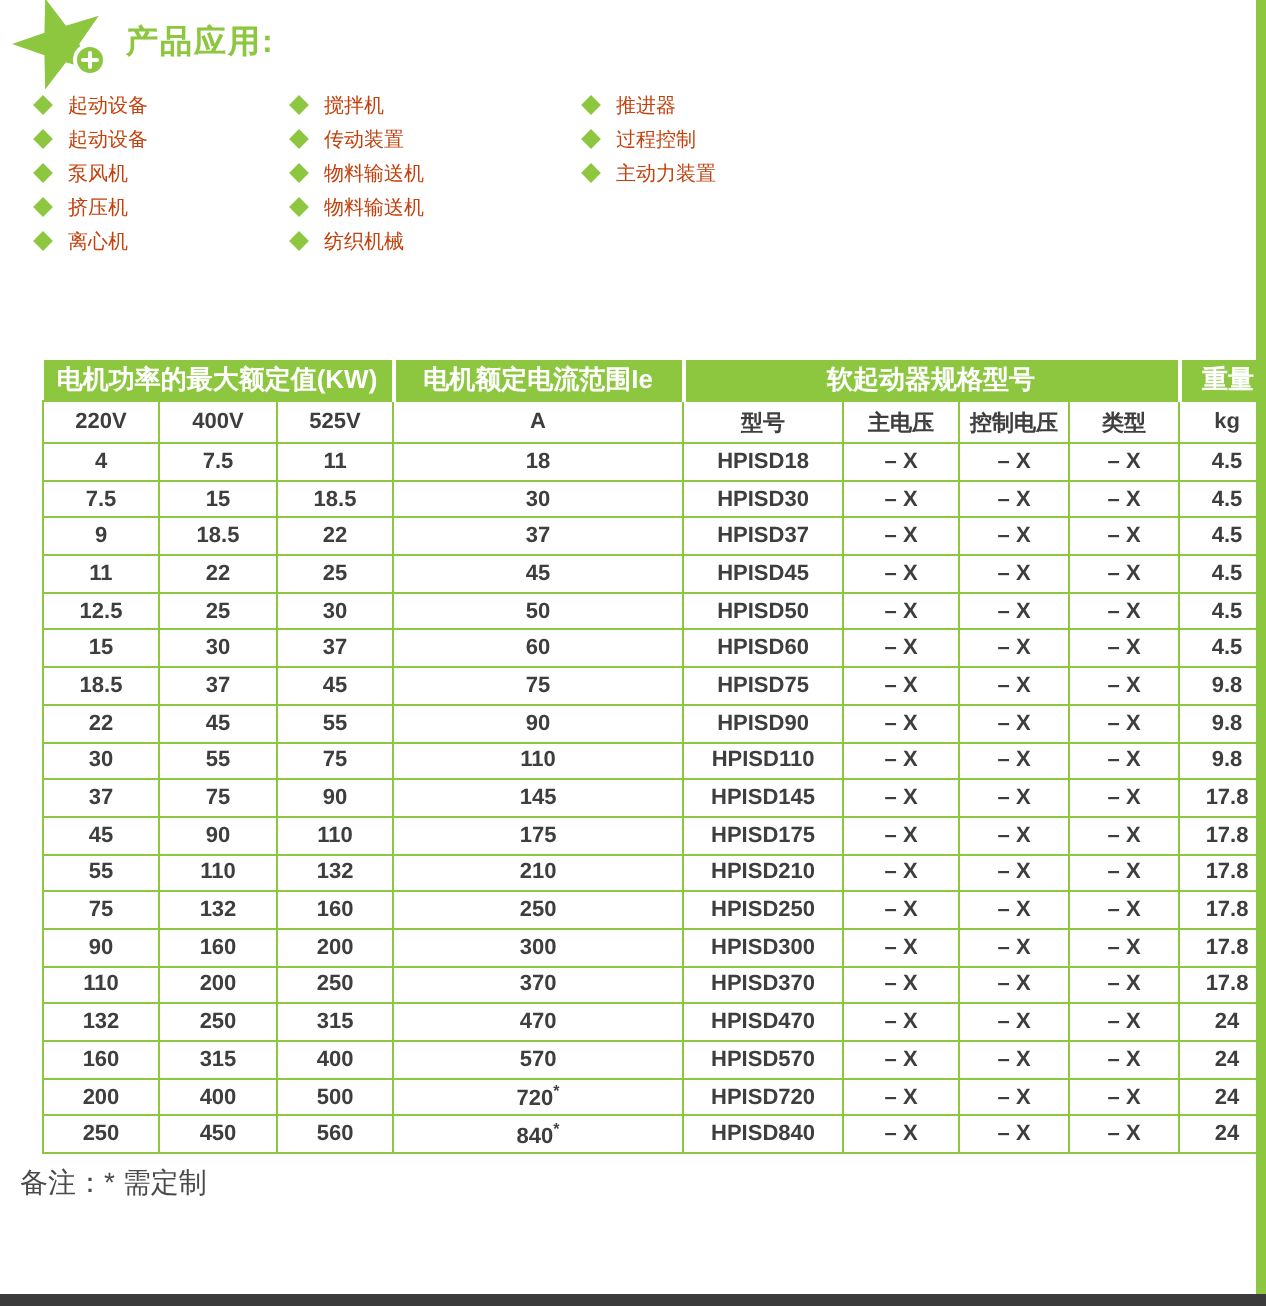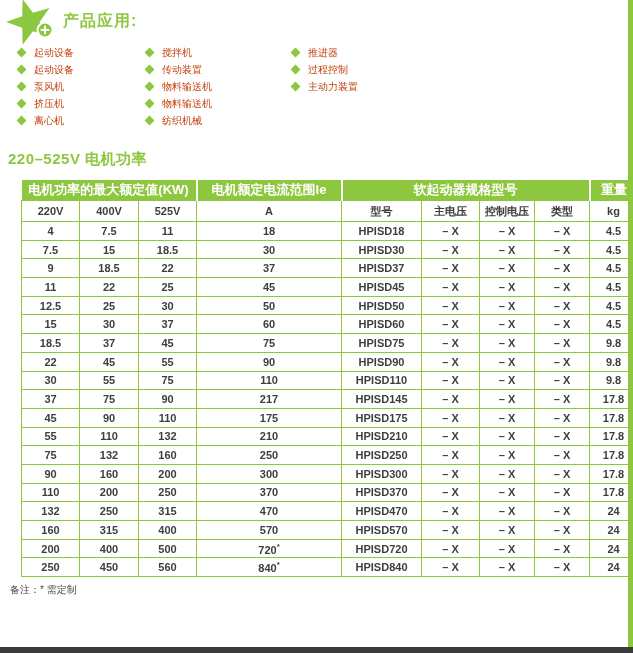--- a/index.html
+++ b/index.html
@@ -58,21 +58,21 @@
     background:#ffffff; color:#3E3E3E; font-size:11px; font-weight:bold;
     height:20px; border:1px solid #8DC63F;
   }
   tr.body-row td {
     color:#3E3E3E; font-size:11px; font-weight:bold; height:17.7px;
     border:1px solid #8DC63F;
   }
   tr.body-row td sup { font-size:8px; }
 
   
-  .note { position:absolute; left:10px; top:583px; font-size:10px; color:#4A4A4A; }
+  .note { position:absolute; left:10px; top:583px; font-size:14px; color:#4A4A4A; }
 </style>
 </head>
 <body>
 
 <div class="page">
 
   <div class="star-wrap">
     <svg width="60" height="56" viewBox="0 0 60 56">
       <g transform="translate(27,32) rotate(-18)">
         <path d="M0,-24 L5.64,-7.77 L22.8,-7.4 L9.13,2.97 L14.1,19.4 L0,9.6 L-14.1,19.4 L-9.13,2.97 L-22.8,-7.4 L-5.64,-7.77 Z" fill="#8DC63F"></path>
@@ -139,21 +139,20 @@
           <span class="diamond"></span>
           <span class="app-label">过程控制</span>
         </div>
         <div class="app-item">
           <span class="diamond"></span>
           <span class="app-label">主动力装置</span>
         </div>
       </div>
   </div>
 
-  <h2 class="section-title">220–525V 电机功率</h2>
 
   <table class="power">
     <colgroup>
         <col style="width: 58px;">
         <col style="width: 59px;">
         <col style="width: 58px;">
         <col style="width: 145px;">
         <col style="width: 80px;">
         <col style="width: 58px;">
         <col style="width: 55px;">
@@ -276,21 +275,21 @@
           <td>HPISD110</td>
           <td>– X</td>
           <td>– X</td>
           <td>– X</td>
           <td>9.8</td>
         </tr>
         <tr class="body-row">
           <td>37</td>
           <td>75</td>
           <td>90</td>
-          <td>217</td>
+          <td>145</td>
           <td>HPISD145</td>
           <td>– X</td>
           <td>– X</td>
           <td>– X</td>
           <td>17.8</td>
         </tr>
         <tr class="body-row">
           <td>45</td>
           <td>90</td>
           <td>110</td>

